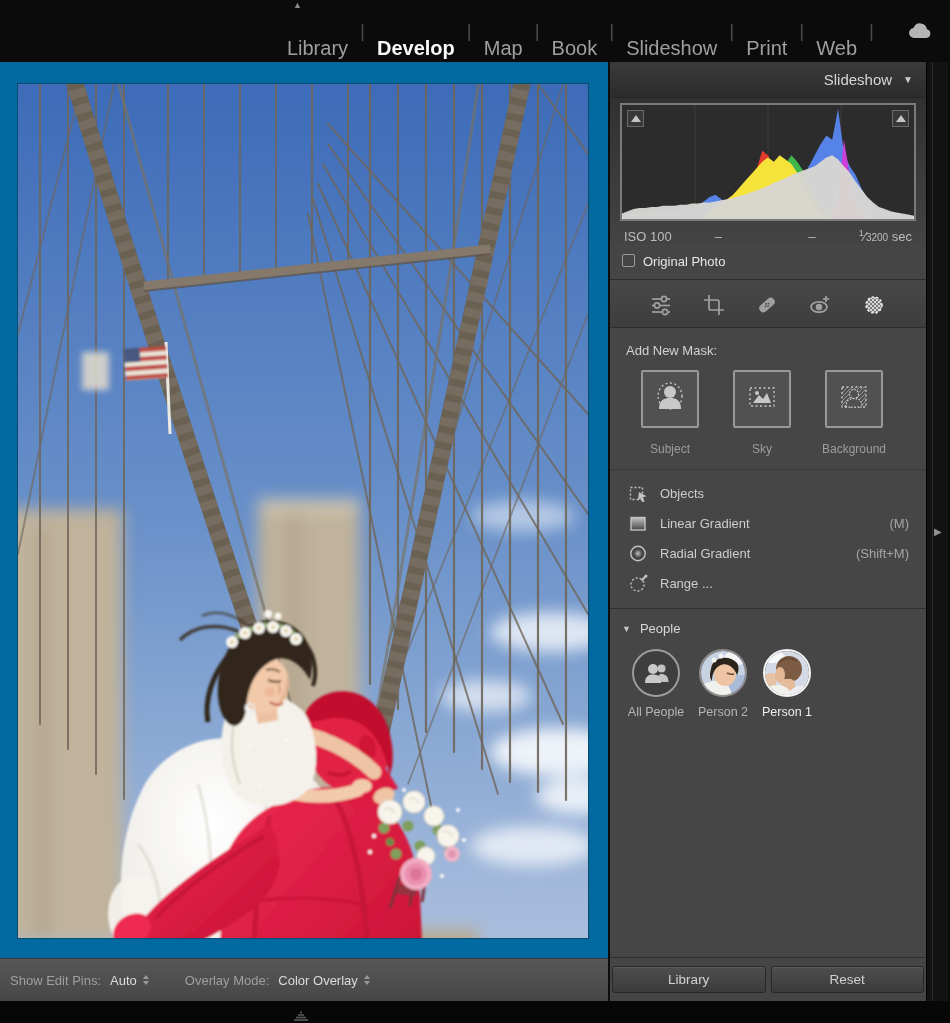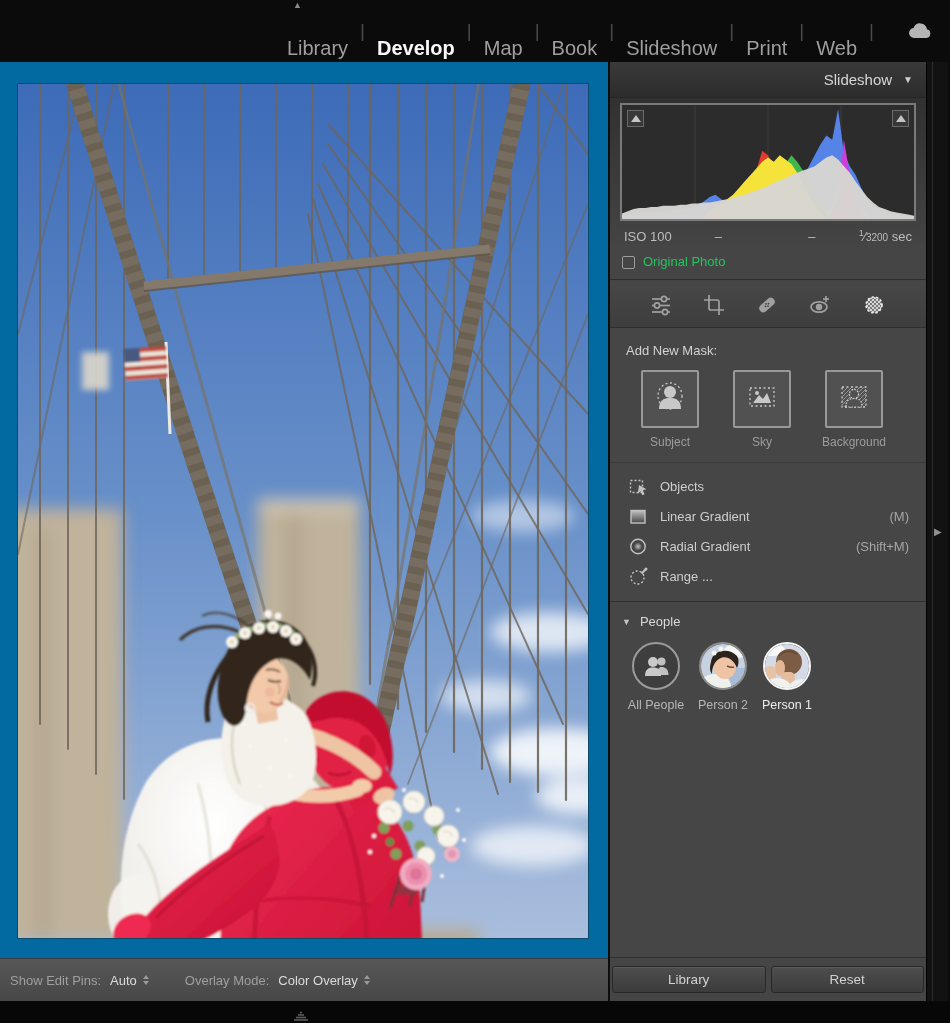--- a/index.html
+++ b/index.html
@@ -38,33 +38,33 @@
   .hist-wrap{background:linear-gradient(#313131,#454545 85%);padding-bottom:2px;}
   .hist-box{margin:5px 10px 0;height:118px;background:#2c2c2c;border:2px solid #7a7a7a;position:relative;cursor:ew-resize;}
   .hist-box svg{position:absolute;left:0;top:0;width:100%;height:100%;}
   .clip{position:absolute;top:5px;width:17px;height:17px;background:#383838;border:1px solid #6a6a6a;display:flex;align-items:center;justify-content:center;cursor:pointer;z-index:2;}
   .clip.l{left:5px;}.clip.r{right:5px;}
   .clip i{width:0;height:0;border-left:5px solid transparent;border-right:5px solid transparent;border-bottom:7px solid #c4c4c4;margin-top:-1px;}
   .hist-info{display:flex;align-items:baseline;padding:7px 14px 0 14px;color:#bdbdbd;font-size:13px;}
   .hist-info .dash{flex:1;text-align:center;}
   .shutter sup{font-size:9px;}
   .shutter .den{font-size:10px;}
-  .orig-row{display:flex;align-items:flex-end;gap:8px;padding:10px 0 10px 12px;color:#22c55e;font-size:13px;border-bottom:1px solid #2d2d2d;background:#454545;}
+  .orig-row{display:flex;align-items:flex-start;gap:8px;padding:10px 0 10px 12px;color:#e5e5e5;font-size:13px;border-bottom:1px solid #2d2d2d;background:#454545;}
   .chk{width:13px;height:13px;border:1px solid #9c9c9c;border-radius:2px;background:transparent;cursor:pointer;}
 
   .toolstrip{height:46px;background:linear-gradient(#474747,#3e3e3e);border-bottom:1px solid #2e2e2e;display:flex;align-items:center;justify-content:center;gap:27px;}
   .tsi{opacity:.8;cursor:pointer;display:flex;}
   .tsi.active{opacity:1;}
 
   .maskbody{flex:1;display:flex;flex-direction:column;overflow:hidden;background:#464646;}
   .anm-label{margin:15px 0 0 16px;color:#d2d2d2;font-size:13px;}
   .ai-row{display:flex;gap:34px;padding-left:31px;margin-top:12px;}
   .ai-btn{width:58px;display:flex;flex-direction:column;align-items:center;cursor:pointer;}
   .ai-sq{width:58px;height:58px;border:2px solid #999999;border-radius:2px;background:#515151;display:flex;align-items:center;justify-content:center;}
-  .ai-lbl{margin-top:7px;font-size:12px;color:#9c9c9c;}
+  .ai-lbl{margin-top:14px;font-size:12px;color:#9c9c9c;}
   .mtools{margin-top:13px;border-top:1px solid #3a3a3a;padding:8px 17px 4px 17px;}
   .mtool{height:30px;display:flex;align-items:center;color:#cdcdcd;font-size:13px;cursor:pointer;}
   .mtool .mi{width:22px;display:flex;justify-content:center;margin-right:11px;}
   .mtool .sc{margin-left:auto;color:#a5a5a5;}
   .people{border-top:1px solid #313131;margin-top:6px;padding:12px 12px 0 12px;}
   .people-h{display:flex;align-items:center;gap:9px;color:#d8d8d8;font-size:13px;cursor:pointer;}
   .p-arrow{font-size:9px;color:#c4c4c4;}
   .pe-row{display:flex;gap:2px;margin-top:13px;}
   .pe{width:68px;display:flex;flex-direction:column;align-items:center;cursor:pointer;}
   .pe.narrow{width:62px;}

